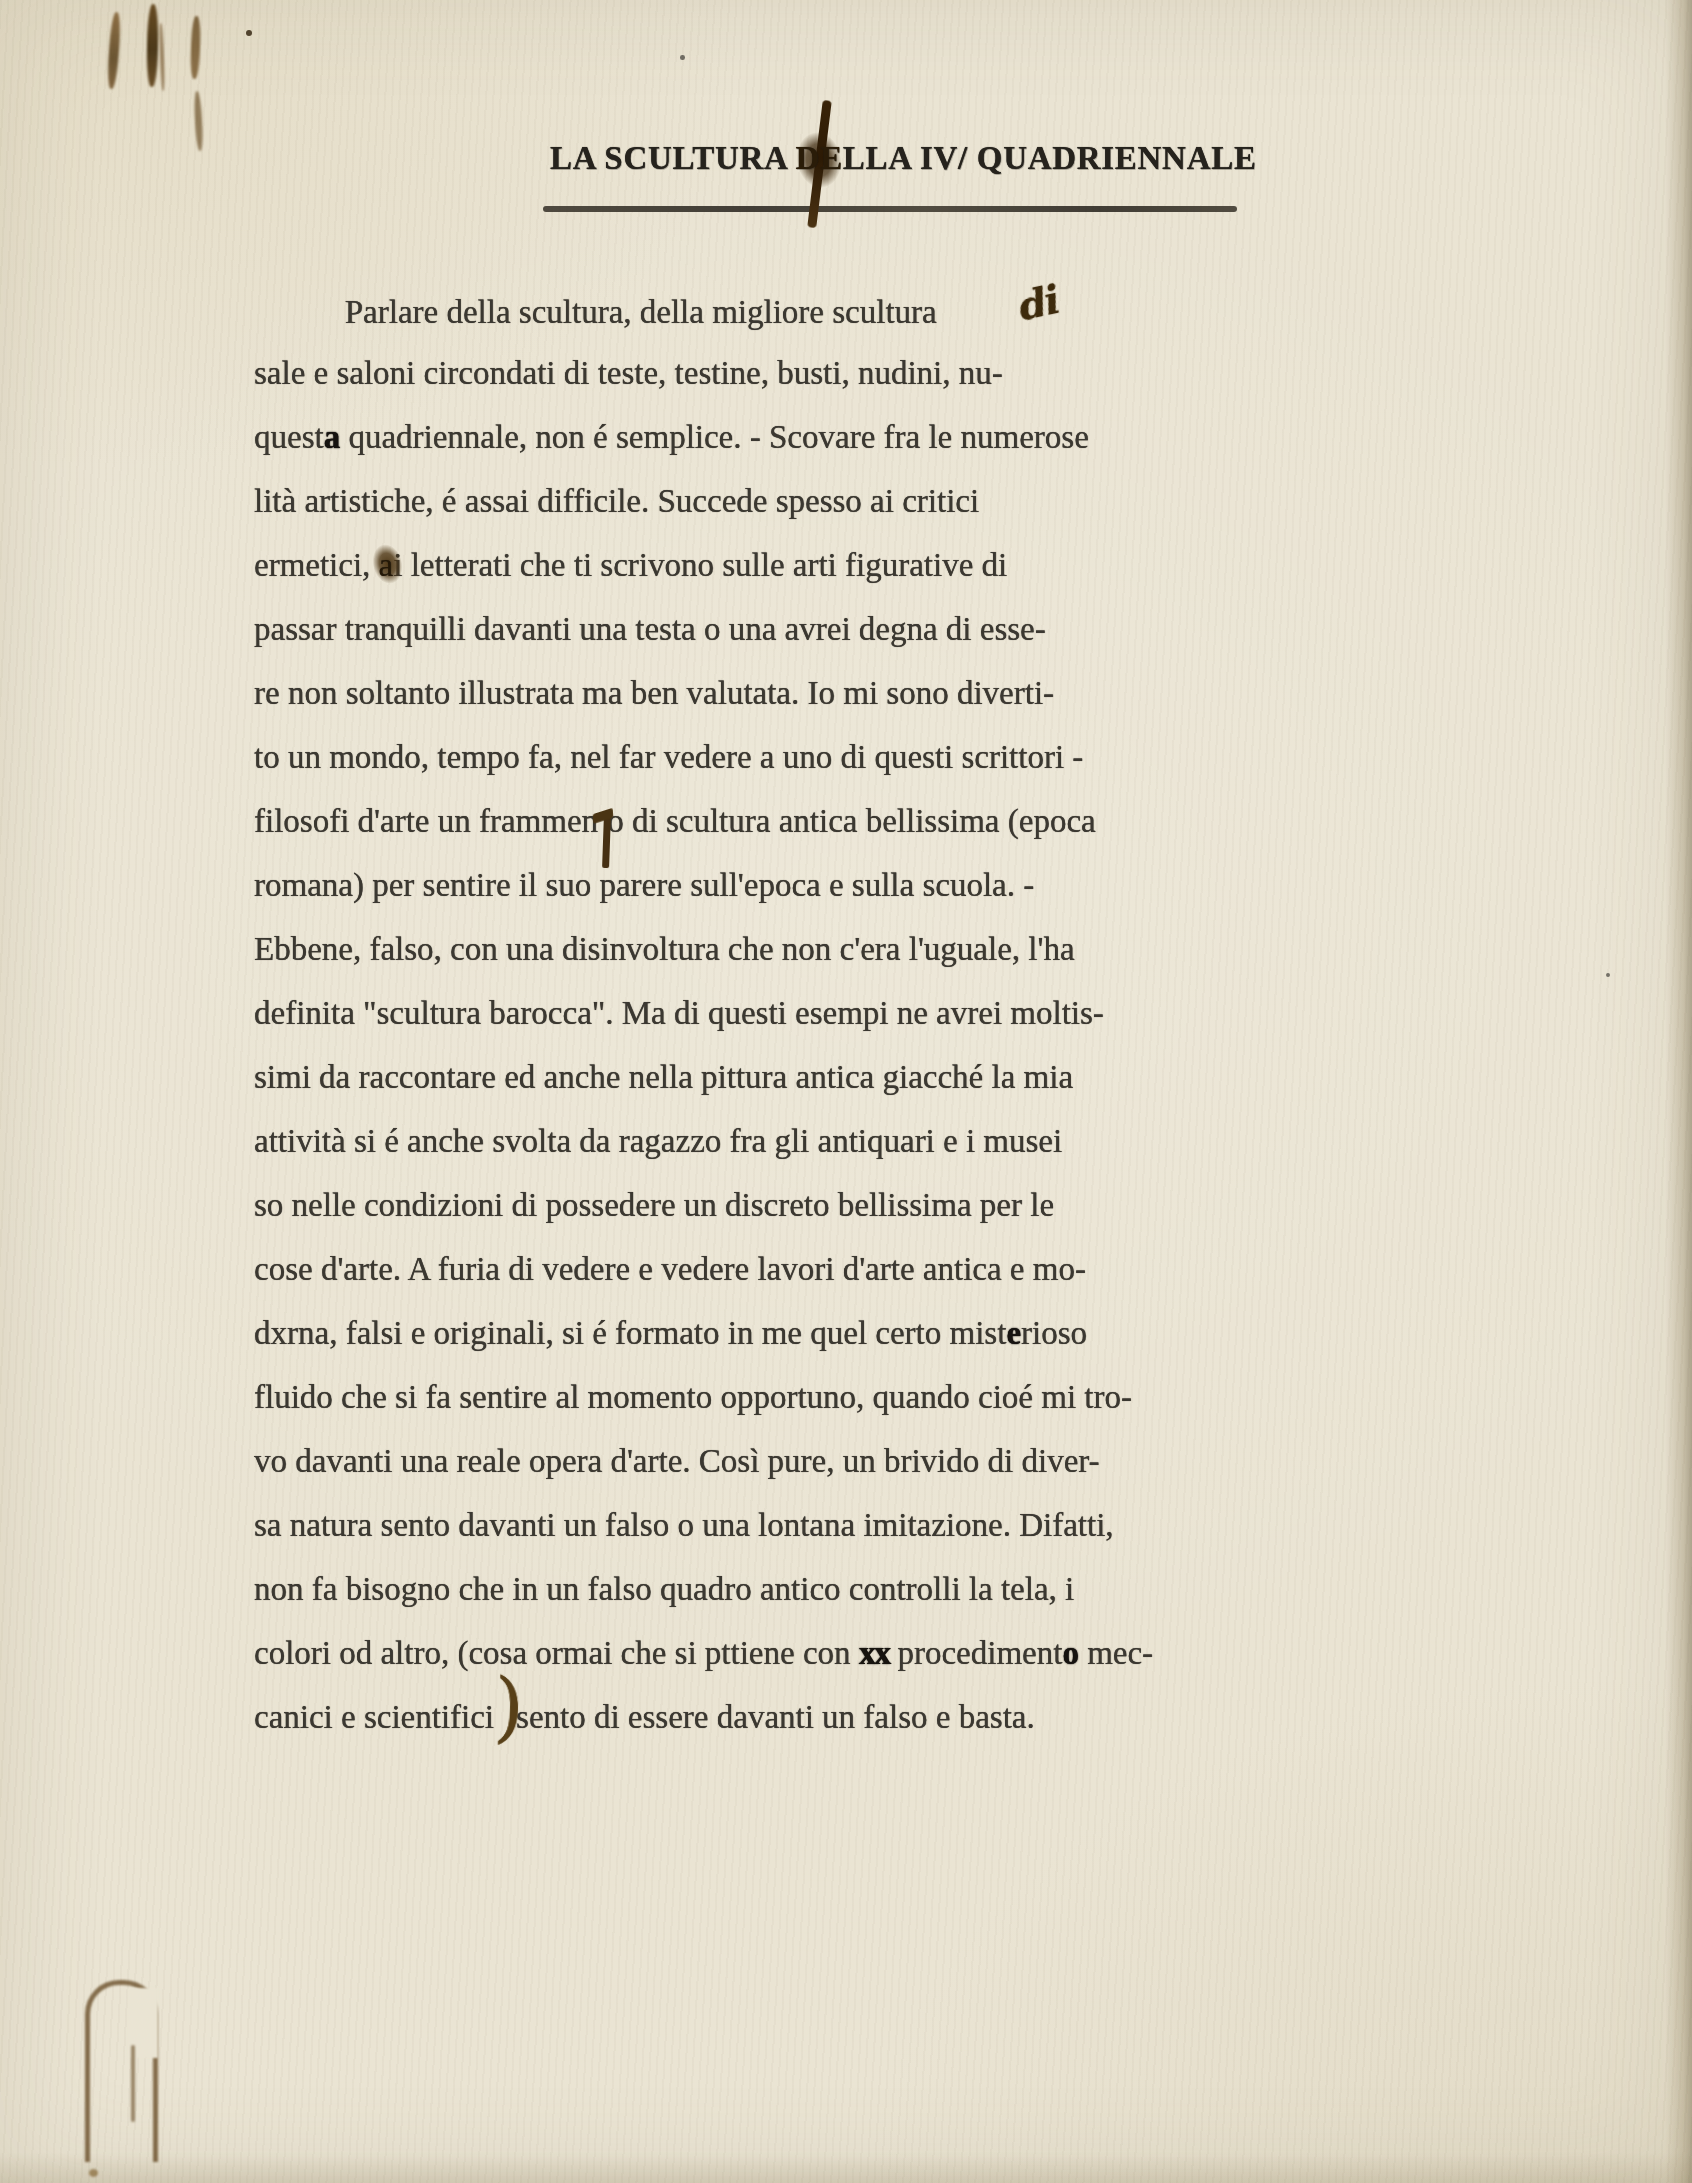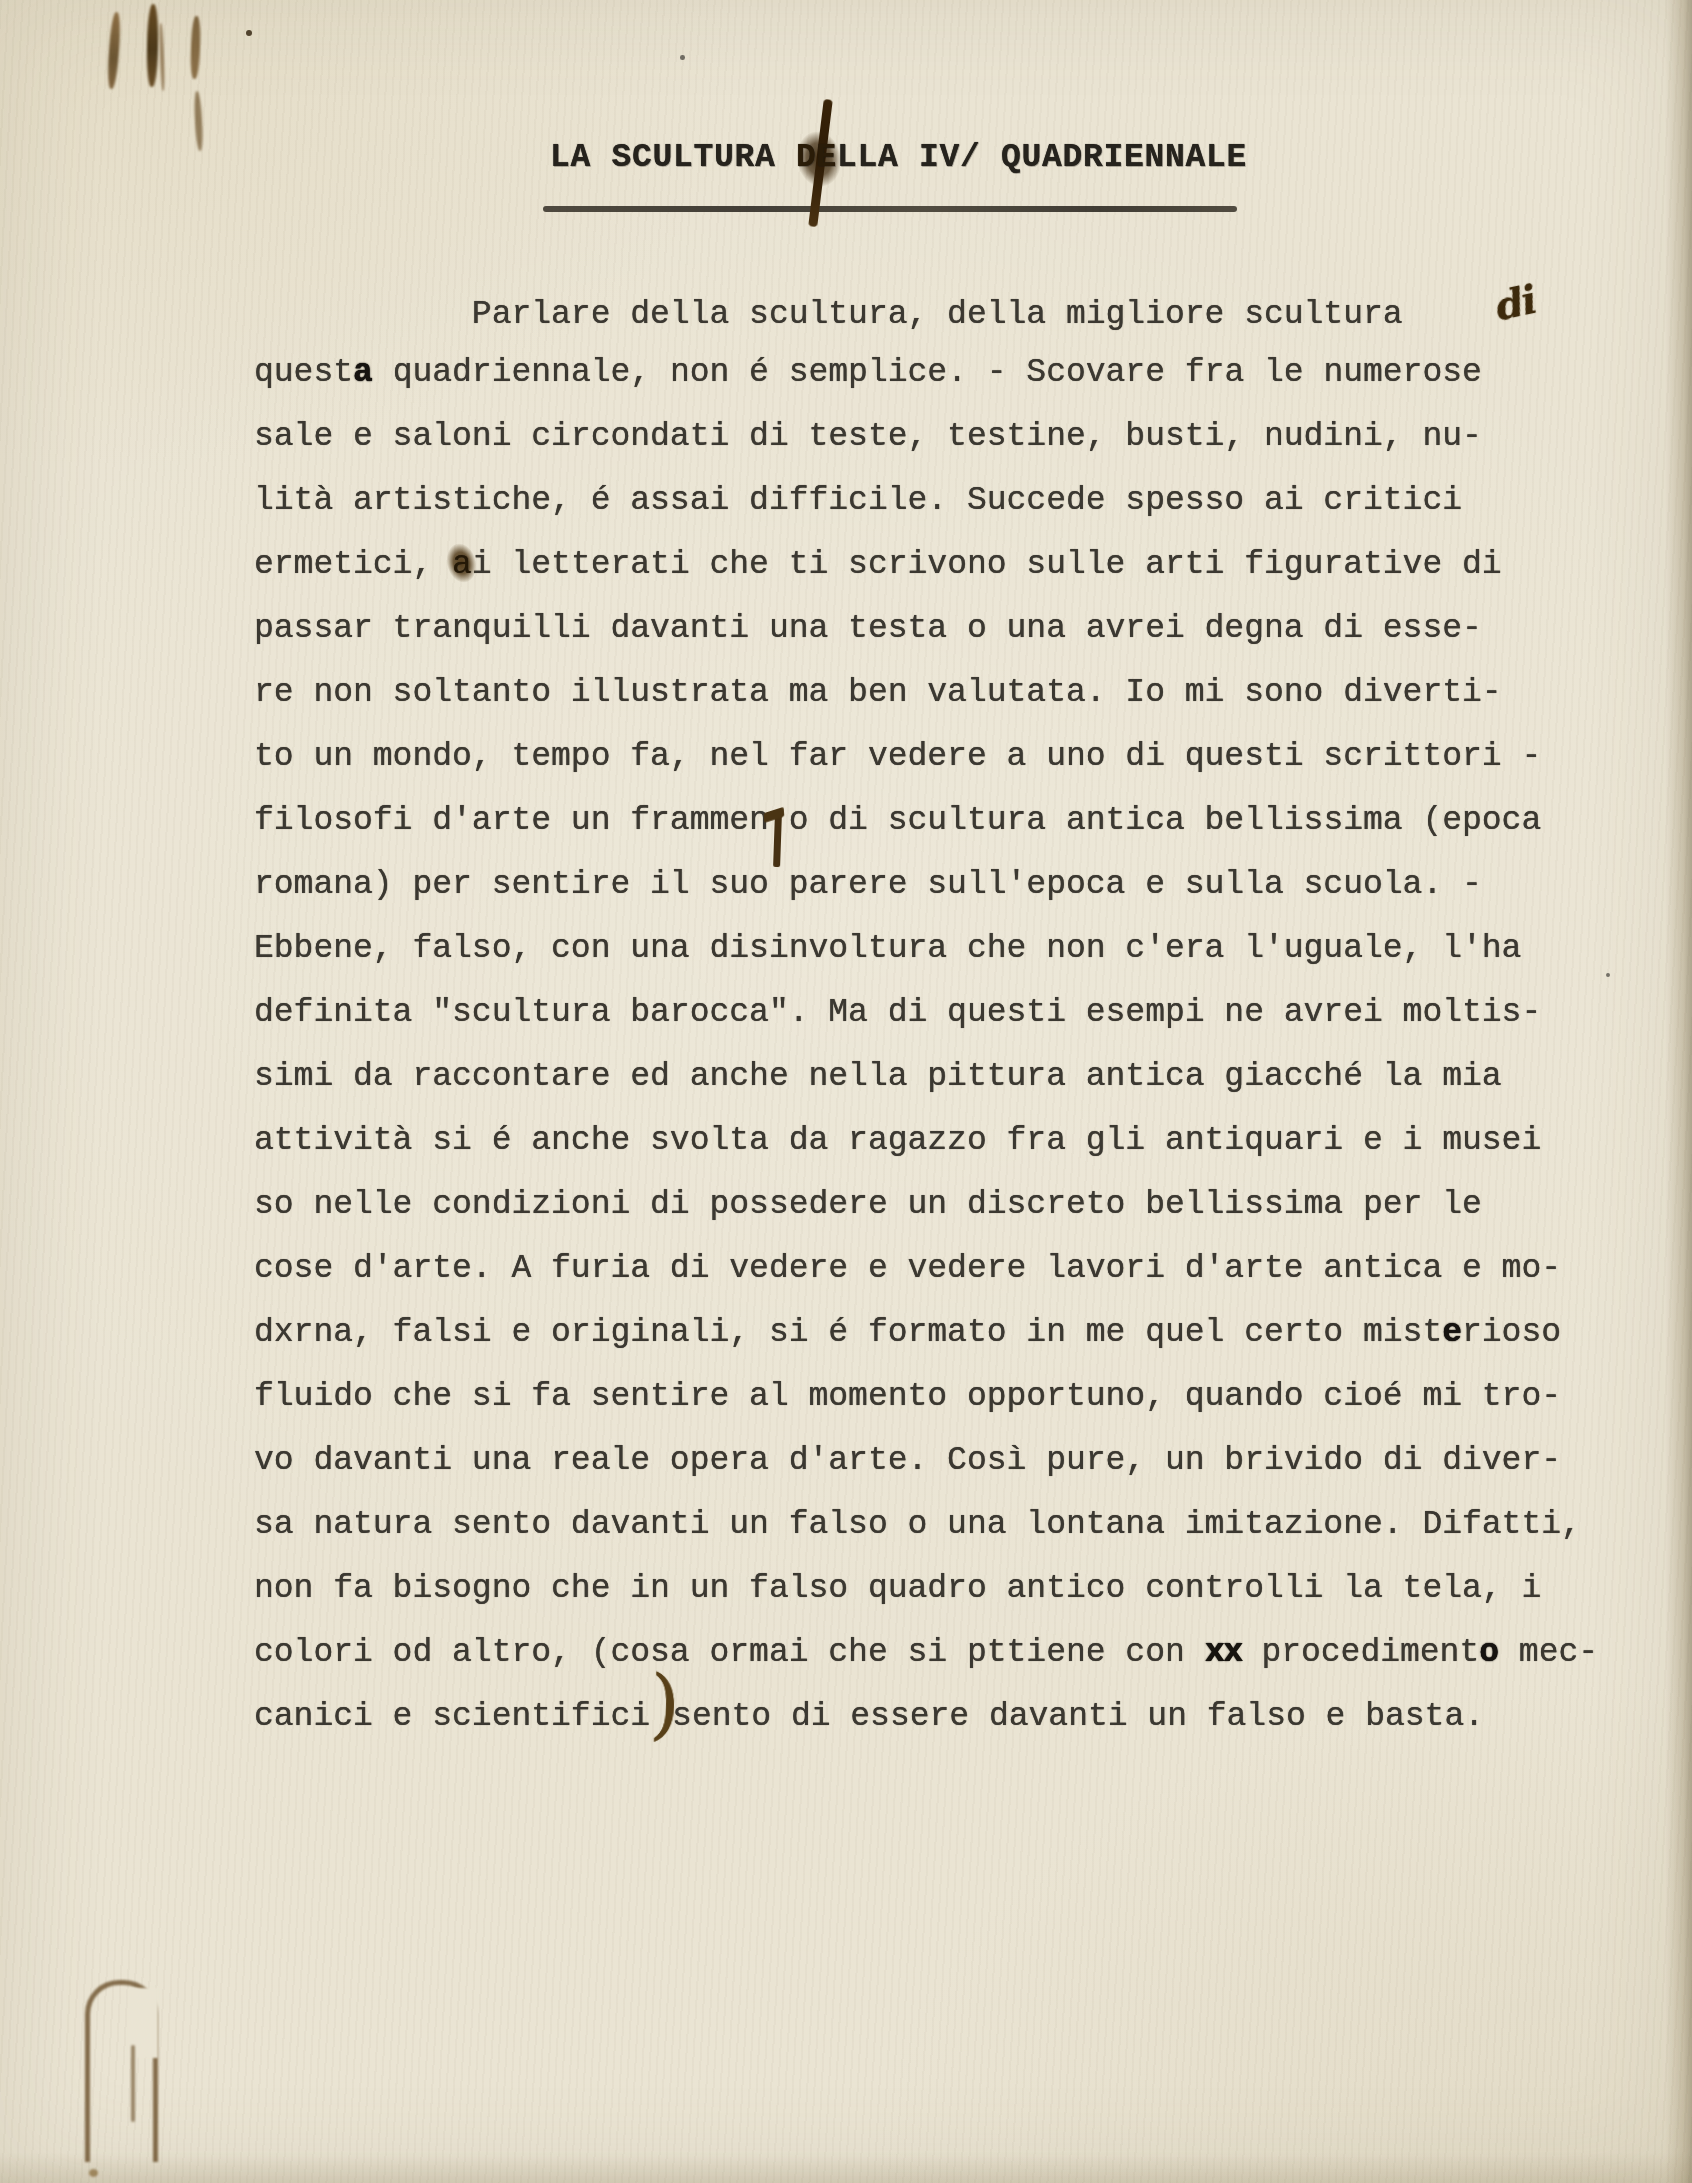--- a/index.html
+++ b/index.html
@@ -41,21 +41,21 @@
   }
 
   .body{
     position:absolute;left:254px;top:277px;width:1374px;
     font-size:33px;
   }
   .line{
     height:64px;line-height:64px;white-space:pre;
     text-shadow:0 0 0.8px rgba(48,44,37,.85), 0.4px 0.4px 0 rgba(48,44,37,.3);
   }
-  .seg{display:inline;}
+  .seg{display:inline;font-family:Liberation Serif, serif;}
 
   
   .ov{color:#161310;font-weight:800;text-shadow:0 0 1.7px #161310,0 0 0.7px #161310;}
 
   
   .xx{color:#17140f;font-weight:900;letter-spacing:-1.3px;
       text-shadow:1px 0 0 #17140f,0 0 1.6px #17140f;text-align:center;}
 
   
   .blot{position:relative;color:#241806;z-index:2;}
@@ -140,22 +140,22 @@
   <div class="stain s5"></div>
   <div class="stain s6"></div>
   <div class="stain s7"></div>
   <div class="stain s8"></div>
 
   <div class="title"><span class="seg">LA SCULTURA </span><span class="seg blot-title">DE</span><span class="seg">LLA IV/ QUADRIENNALE</span></div>
   <div class="rule"></div>
 
   <div class="body">
       <div class="line"><span class="seg">           Parlare della scultura, della migliore scultura </span><span class="seg ink">di</span></div>
+      <div class="line"><span class="seg">sale e saloni circondati di teste, testine, busti, nudini, nu-</span></div>
       <div class="line"><span class="seg">quest</span><span class="seg ov">a</span><span class="seg"> quadriennale, non é semplice. - Scovare fra le numerose</span></div>
-      <div class="line"><span class="seg">sale e saloni circondati di teste, testine, busti, nudini, nu-</span></div>
       <div class="line"><span class="seg">lità artistiche, é assai difficile. Succede spesso ai critici</span></div>
       <div class="line"><span class="seg">ermetici, </span><span class="seg blot">a</span><span class="seg">i letterati che ti scrivono sulle arti figurative di</span></div>
       <div class="line"><span class="seg">passar tranquilli davanti una testa o una avrei degna di esse-</span></div>
       <div class="line"><span class="seg">re non soltanto illustrata ma ben valutata. Io mi sono diverti-</span></div>
       <div class="line"><span class="seg">to un mondo, tempo fa, nel far vedere a uno di questi scrittori -</span></div>
       <div class="line"><span class="seg">filosofi d'arte un frammen</span><span class="seg ink-t">t</span><span class="seg">o di scultura antica bellissima (epoca</span></div>
       <div class="line"><span class="seg">romana) per sentire il suo parere sull'epoca e sulla scuola. -</span></div>
       <div class="line"><span class="seg">Ebbene, falso, con una disinvoltura che non c'era l'uguale, l'ha</span></div>
       <div class="line"><span class="seg">definita "scultura barocca". Ma di questi esempi ne avrei moltis-</span></div>
       <div class="line"><span class="seg">simi da raccontare ed anche nella pittura antica giacché la mia</span></div>

